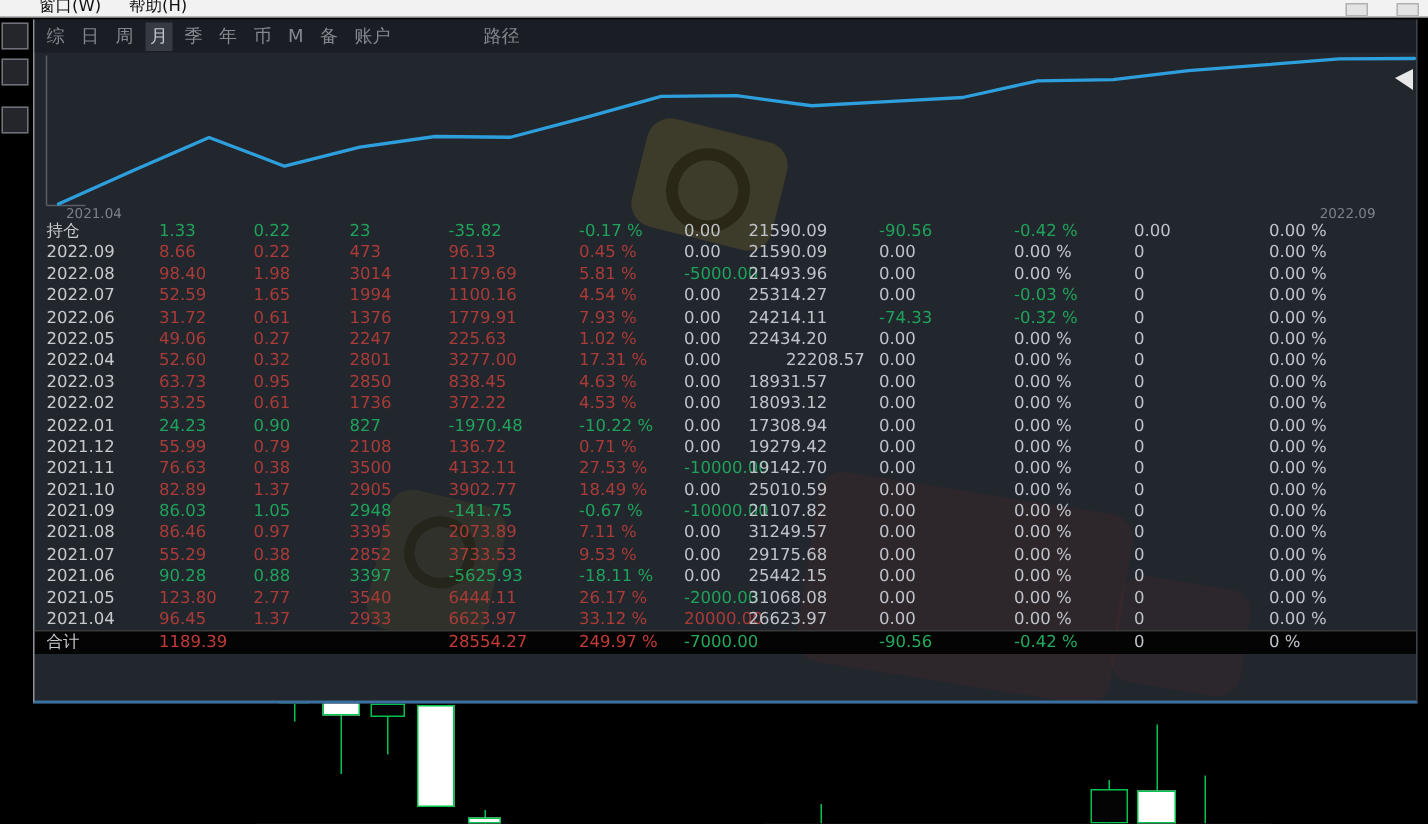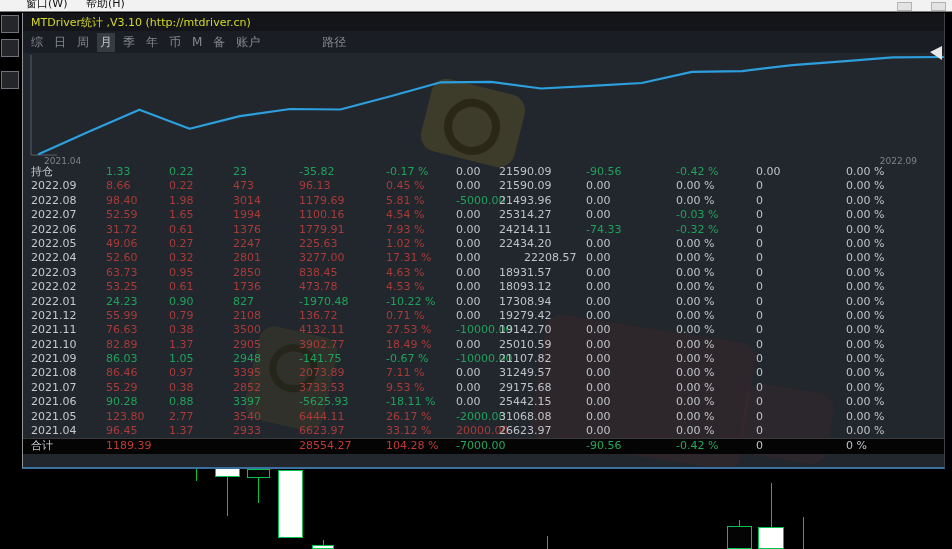--- a/index.html
+++ b/index.html
@@ -108,21 +108,20 @@
 <div class="window">
   <div class="wm wm1">
       <div class="ring"></div>
     </div>
   <div class="wm wm2">
       <div class="ring"></div>
     </div>
   <div class="wm wm3"></div>
   <div class="wm wm4"></div>
 
-  <div class="titlebar">MTDriver统计 ,V3.10 (http://mtdriver.cn)</div>
 
   <div class="tabbar" id="tabbar">
       <span class="tab">综</span>
       <span class="tab">日</span>
       <span class="tab">周</span>
       <span class="tab sel">月</span>
       <span class="tab">季</span>
       <span class="tab">年</span>
       <span class="tab">币</span>
       <span class="tab">M</span>
@@ -252,21 +251,21 @@
         <span class="c-w" style="left: 563px;">0.00</span>
         <span class="c-w" style="left: 653px;">0.00 %</span>
         <span class="c-w" style="left: 733px;">0</span>
         <span class="c-w" style="left: 823px;">0.00 %</span>
       </div>
       <div class="trow ">
         <span class="c-m" style="left: 8px;">2022.02</span>
         <span class="c-r" style="left: 83px;">53.25</span>
         <span class="c-r" style="left: 146px;">0.61</span>
         <span class="c-r" style="left: 210px;">1736</span>
-        <span class="c-r" style="left: 276px;">473.78</span>
+        <span class="c-r" style="left: 276px;">372.22</span>
         <span class="c-r" style="left: 363px;">4.53 %</span>
         <span class="c-w" style="left: 433px;">0.00</span>
         <span class="c-w" style="left: 476px;">18093.12</span>
         <span class="c-w" style="left: 563px;">0.00</span>
         <span class="c-w" style="left: 653px;">0.00 %</span>
         <span class="c-w" style="left: 733px;">0</span>
         <span class="c-w" style="left: 823px;">0.00 %</span>
       </div>
       <div class="trow ">
         <span class="c-m" style="left: 8px;">2022.01</span>
@@ -405,21 +404,21 @@
         <span class="c-w" style="left: 476px;">26623.97</span>
         <span class="c-w" style="left: 563px;">0.00</span>
         <span class="c-w" style="left: 653px;">0.00 %</span>
         <span class="c-w" style="left: 733px;">0</span>
         <span class="c-w" style="left: 823px;">0.00 %</span>
       </div>
       <div class="trow total">
         <span class="c-m" style="left: 8px;">合计</span>
         <span class="c-r" style="left: 83px;">1189.39</span>
         <span class="c-r" style="left: 276px;">28554.27</span>
-        <span class="c-r" style="left: 363px;">104.28 %</span>
+        <span class="c-r" style="left: 363px;">249.97 %</span>
         <span class="c-g" style="left: 433px;">-7000.00</span>
         <span class="c-g" style="left: 563px;">-90.56</span>
         <span class="c-g" style="left: 653px;">-0.42 %</span>
         <span class="c-w" style="left: 733px;">0</span>
         <span class="c-w" style="left: 823px;">0 %</span>
       </div>
     </div>
 </div>
 
 <div class="vline"></div>

